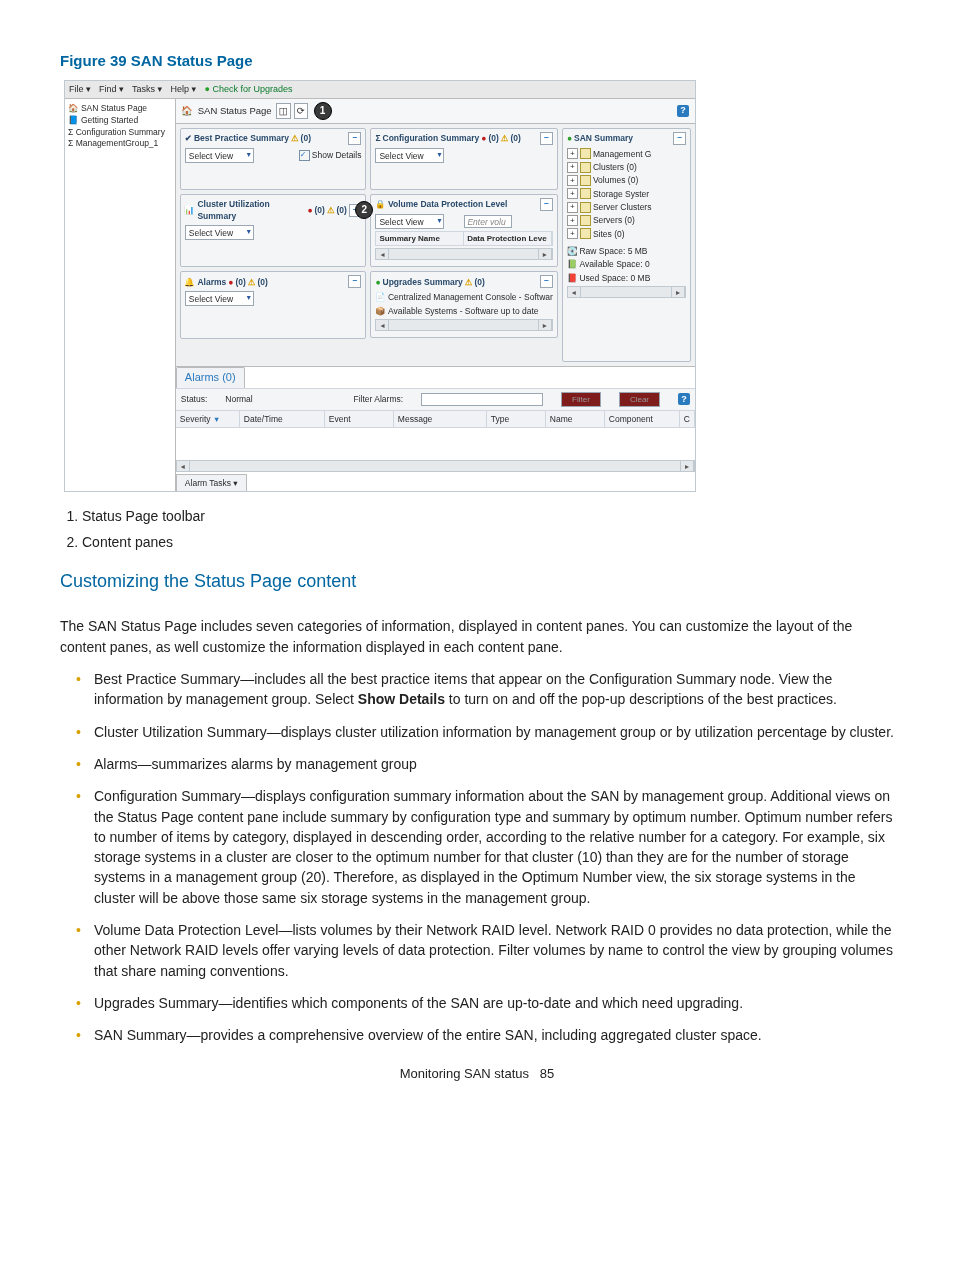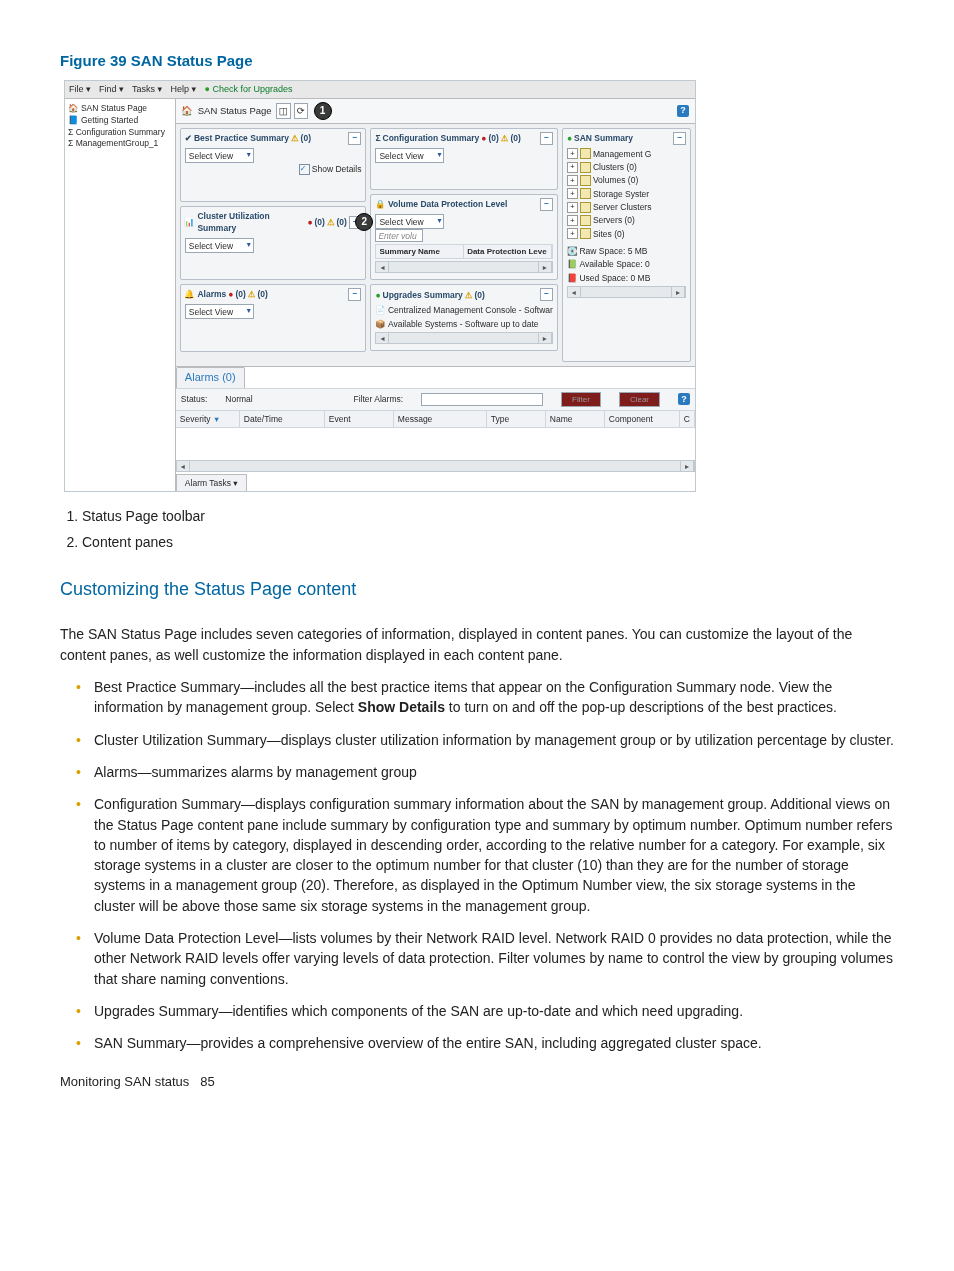--- a/index.html
+++ b/index.html
@@ -74,21 +74,21 @@
   .pane {
     background:#f3f5f7;border:1px solid #b7c0ca;border-radius:2px;padding:3px 4px 6px;
     font-size:8.5px;position:relative;
   }
   .pane-title{font-weight:bold;color:#2a4a6a;margin-bottom:3px;display:flex;align-items:center;gap:2px;}
   .pane-title .dot-o{color:#d9a000;}
   .pane-title .dot-r{color:#c02020;}
   .pane-title .dot-y{color:#d9a000;}
   .pane-title .dot-g{color:#2aa02a;}
   .collapse-sq{margin-left:auto;width:11px;height:11px;border:1px solid #9aa6b2;background:#fff;text-align:center;line-height:9px;color:#2a7ac0;}
-  .sel{display:flex;gap:0;align-items:flex-start;margin-bottom:2px;flex-direction:column;}
+  .sel{display:flex;gap:20px;align-items:center;margin-bottom:2px;}
   .selbox{border:1px solid #9aa6b2;background:#fff;padding:1px 12px 1px 3px;position:relative;min-width:52px;height:11px;}
   .selbox:after{content:"▾";position:absolute;right:2px;top:0;color:#2a5aa0;font-size:8px;}
   .cb{width:9px;height:9px;border:1px solid #7a8fa6;display:inline-block;margin-right:2px;vertical-align:middle;position:relative;}
   .cb:after{content:"✓";color:#2a7ac0;font-size:8px;position:absolute;top:-2px;left:0;}
   .filterbox{background:#fff;border:1px solid #9aa6b2;height:11px;min-width:42px;padding:0 2px;font-style:italic;color:#888;}
   .subtbl{background:#f8f9fb;border:1px solid #d0d6de;margin-top:2px;font-size:8px;}
   .subtbl .hrow{display:flex;background:#f0f2f5;font-weight:bold;}
   .subtbl .hrow>div,.subtbl .drow>div{padding:1px 3px;border-right:1px solid #d0d6de;}
   .hscroll{display:flex;background:#e6e9ec;border:1px solid #c0c8d0;margin-top:2px;height:10px;}
   .hscroll div{border-right:1px solid #c0c8d0;width:12px;text-align:center;font-size:8px;color:#555;}
@@ -104,28 +104,28 @@
   .al-row .btn{border:1px solid #9aa6b2;background:#7f1d1d;color:#9a9a9a;padding:1px 10px;font-size:8px;}
   .al-row .helpq{background:#2a7ac0;color:#fff;font-weight:bold;width:12px;height:12px;display:inline-flex;align-items:center;justify-content:center;border-radius:2px;font-size:9px;}
   .al-head{display:flex;background:#f0f2f5;border-top:1px solid #d0d6de;border-bottom:1px solid #d0d6de;font-size:8.5px;}
   .al-head div{padding:2px 4px;border-right:1px solid #d0d6de;}
   .sev{width:55px;display:flex;align-items:center;gap:2px;}
   .sev:after{content:"▾";color:#2a7ac0;margin-left:2px;}
   .al-body{height:30px;background:#fff;}
   .al-bot{display:flex;font-size:8.5px;padding-top:2px;}
   .al-bot span{padding:2px 8px;border:1px solid #bbb;background:#f0f2f5;color:#2a2a2a;}
 
-  ol.caption{padding-left:22px;margin:6px 0 24px 0;}
+  ol.caption{padding-left:22px;margin:6px 0 16px 0;}
   ol.caption li{margin-bottom:6px;font-size:14px;}
   h3.sec{color:#0066a1;font-weight:normal;font-size:18px;margin:12px 0 4px 0;}
   p{margin:22px 0 12px 0;}
   ul.bul{list-style:none;padding-left:34px;margin:0;}
   ul.bul>li{position:relative;margin-bottom:12px;}
   ul.bul>li:before{content:"•";color:#d9a000;position:absolute;left:-18px;font-size:14px;}
-  .footer{text-align:left;font-size:13px;margin-top:20px;}
+  .footer{text-align:center;font-size:13px;margin-top:20px;}
 </style>
 </head>
 <body>
 
 <div class="fig-title">Figure 39 SAN Status Page</div>
 
 <div class="screenshot">
   <div class="menubar">
     <span>File ▾</span>
     <span>Find ▾</span>

